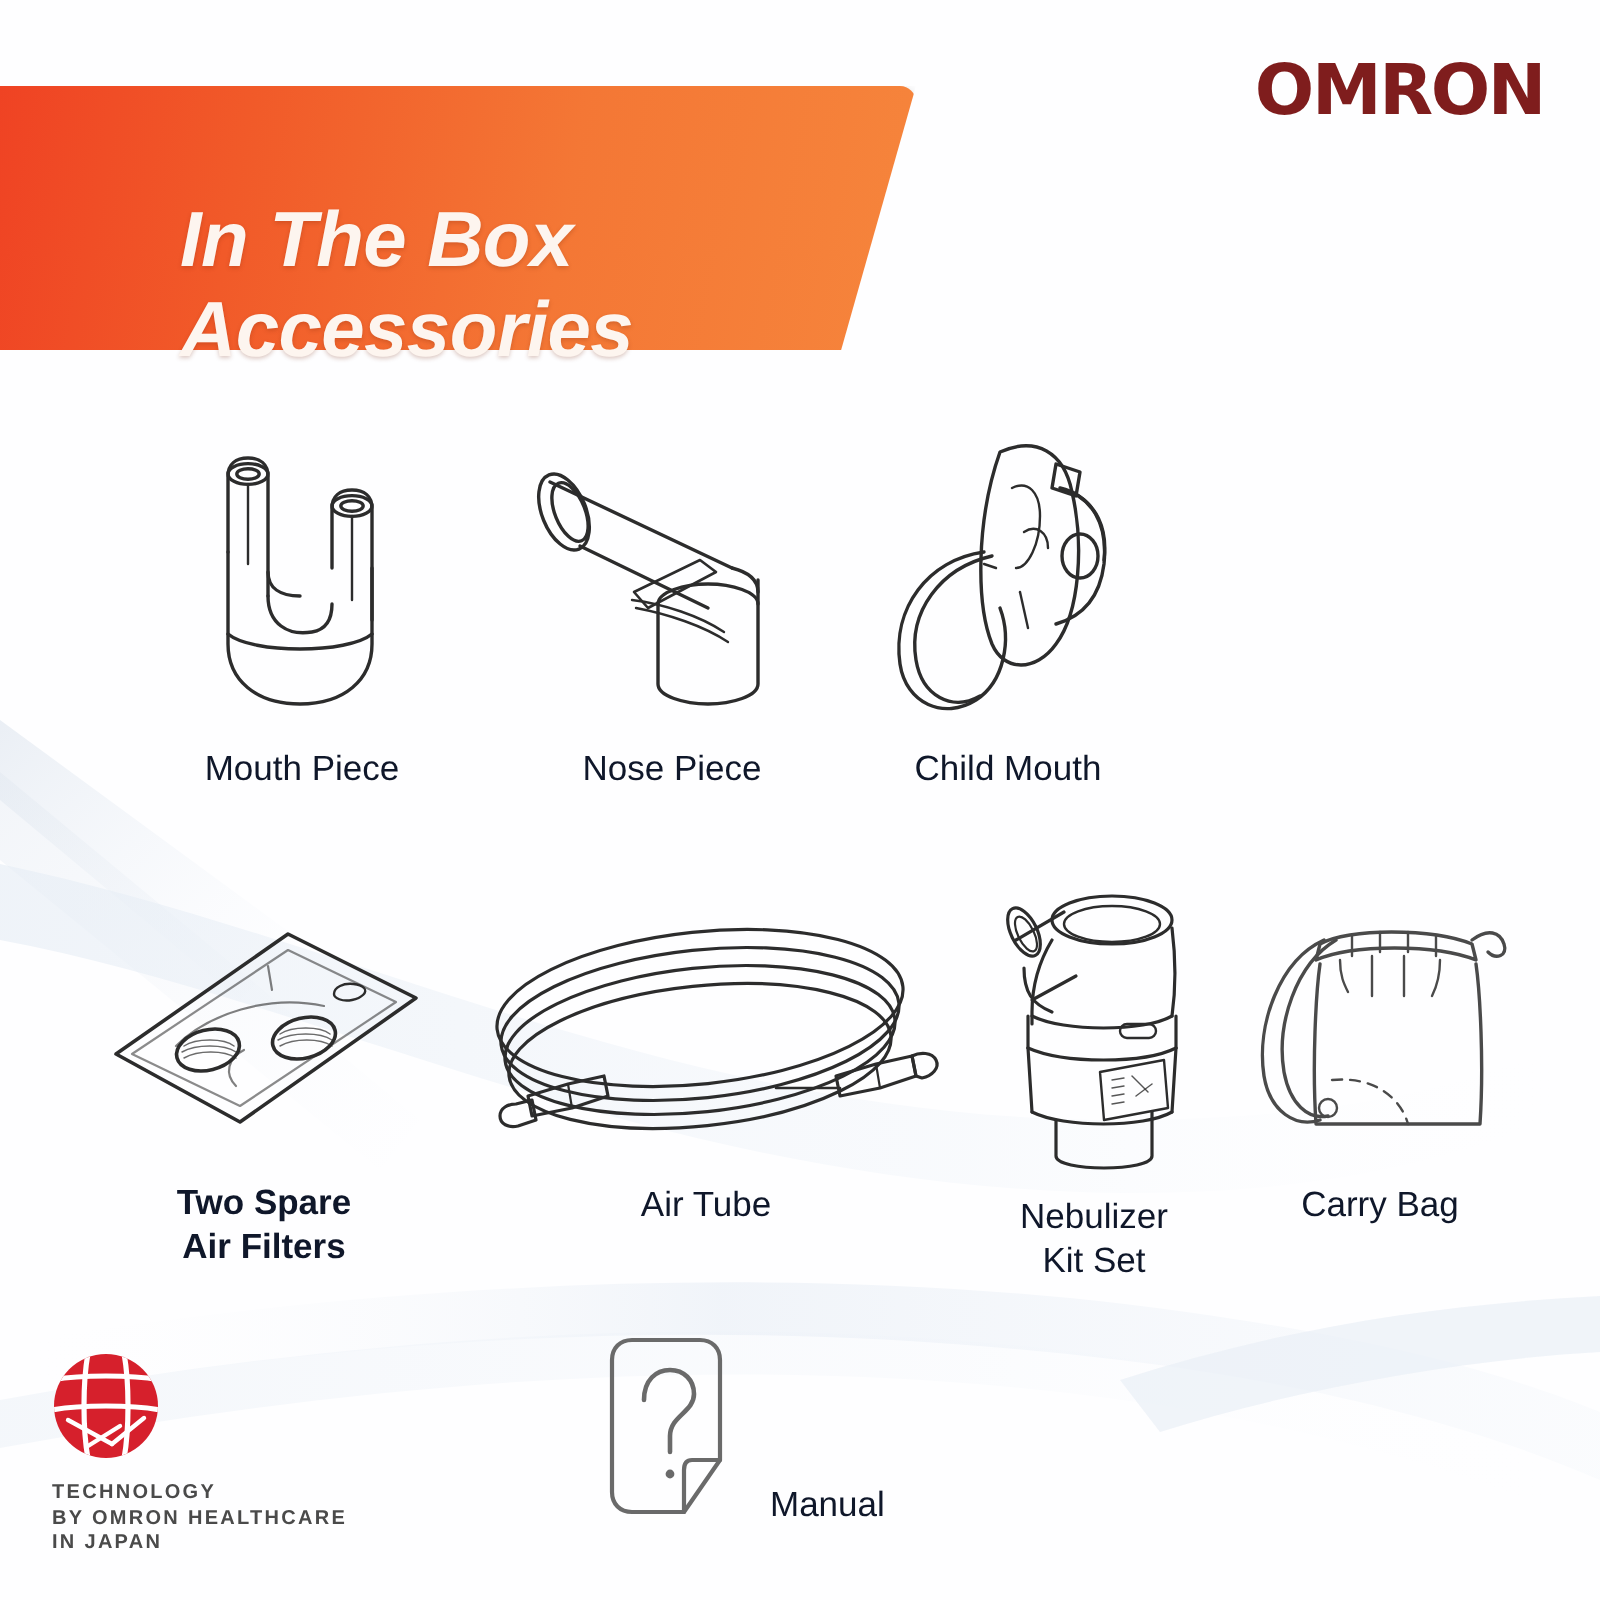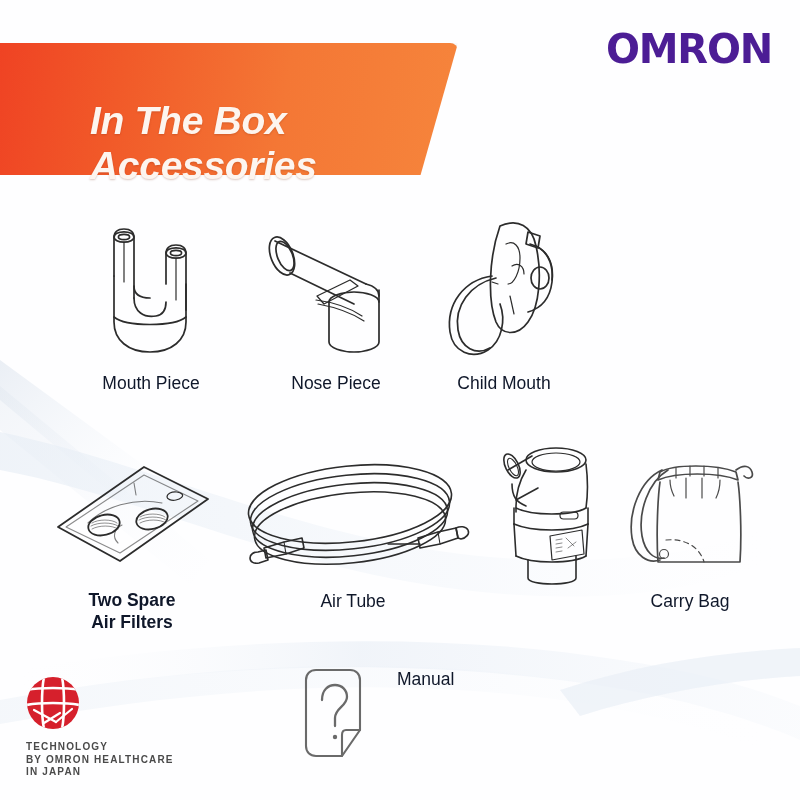--- a/index.html
+++ b/index.html
@@ -28,22 +28,22 @@
     color:#fdf5ef;font-style:italic;font-weight:bold;
     font-size:39px;line-height:45px;letter-spacing:-0.3px;
     text-shadow:0 1px 2px rgba(120,40,10,.25);
     margin-top:40px;
   }
   .banner-text .l2{display:block;}
 
   
   .omron-logo{
     position:absolute;right:28px;top:26px;
-    font-size:40px;font-weight:bold;letter-spacing:-1.2px;
-    color:#4c1d95;font-family:"DejaVu Sans","Liberation Sans",sans-serif;
+    font-size:35px;font-weight:bold;letter-spacing:-1.2px;
+    color:#7f1d1d;font-family:"DejaVu Sans","Liberation Sans",sans-serif;
   }
 
   
   .item{position:absolute;text-align:center;}
   .art{position:relative;margin:0 auto;}
   .caption{
     font-size:17.5px;color:#0f172a;line-height:22px;white-space:pre-line;
     font-family:"Liberation Sans","DejaVu Sans",sans-serif;
   }
 
@@ -58,21 +58,21 @@
   #it-filters {left:48px; top:455px; width:168px;}
   #it-tube    {left:228px;top:452px; width:250px;}
   #it-neb     {left:486px;top:436px; width:122px;}
   #it-bag     {left:612px;top:436px; width:156px;}
   #it-filters .caption{margin-top:12px;font-weight:bold;}
   #it-tube .caption{margin-top:6px;}
   #it-neb .caption{margin-top:6px;}
   #it-bag .caption{margin-top:8px;}
 
   
-  #it-manual{position:absolute;left:296px;top:668px;display:flex;align-items:flex-start;gap:27px;}
+  #it-manual{position:absolute;left:296px;top:668px;display:flex;align-items:flex-end;gap:15px;}
   #it-manual .caption{margin:0;}
 
   
   .jp-badge{position:absolute;left:26px;top:676px;}
   .jp-text{
     position:absolute;left:26px;top:741px;
     font-size:10px;line-height:12.5px;letter-spacing:1.15px;
     color:#4a4a4a;font-weight:bold;white-space:pre-line;
     font-family:"Liberation Sans","DejaVu Sans",sans-serif;
   }
@@ -282,20 +282,22 @@
         <g stroke-width=".7" stroke-opacity=".8">
           <path d="M70,104 L76,103"></path>
             <path d="M70,108 L76,107"></path>
           <path d="M70,112 L76,111"></path>
             <path d="M70,116 L76,115"></path>
           <path d="M80,102 L88,110"></path>
             <path d="M82,112 L90,106"></path>
         </g>
       </svg>
     </div>
+    <div class="caption">Nebulizer
+Kit Set</div>
   </div>
 
   <div class="item" id="it-bag">
     <div class="art">
       <svg width="156" height="142" viewBox="0 0 156 142" fill="none" stroke="#4a4a4a" stroke-width="1.7" stroke-linejoin="round" stroke-linecap="round">
 
         <path d="M50,34 C28,44 16,76 20,102 C23,120 36,128 48,124"></path>
         <path d="M56,34 C36,46 26,76 30,100 C33,116 42,124 52,122"></path>
 
         <path d="M48,36 C62,28 104,28 124,36 L126,44 C106,36 64,36 46,44 Z"></path>

